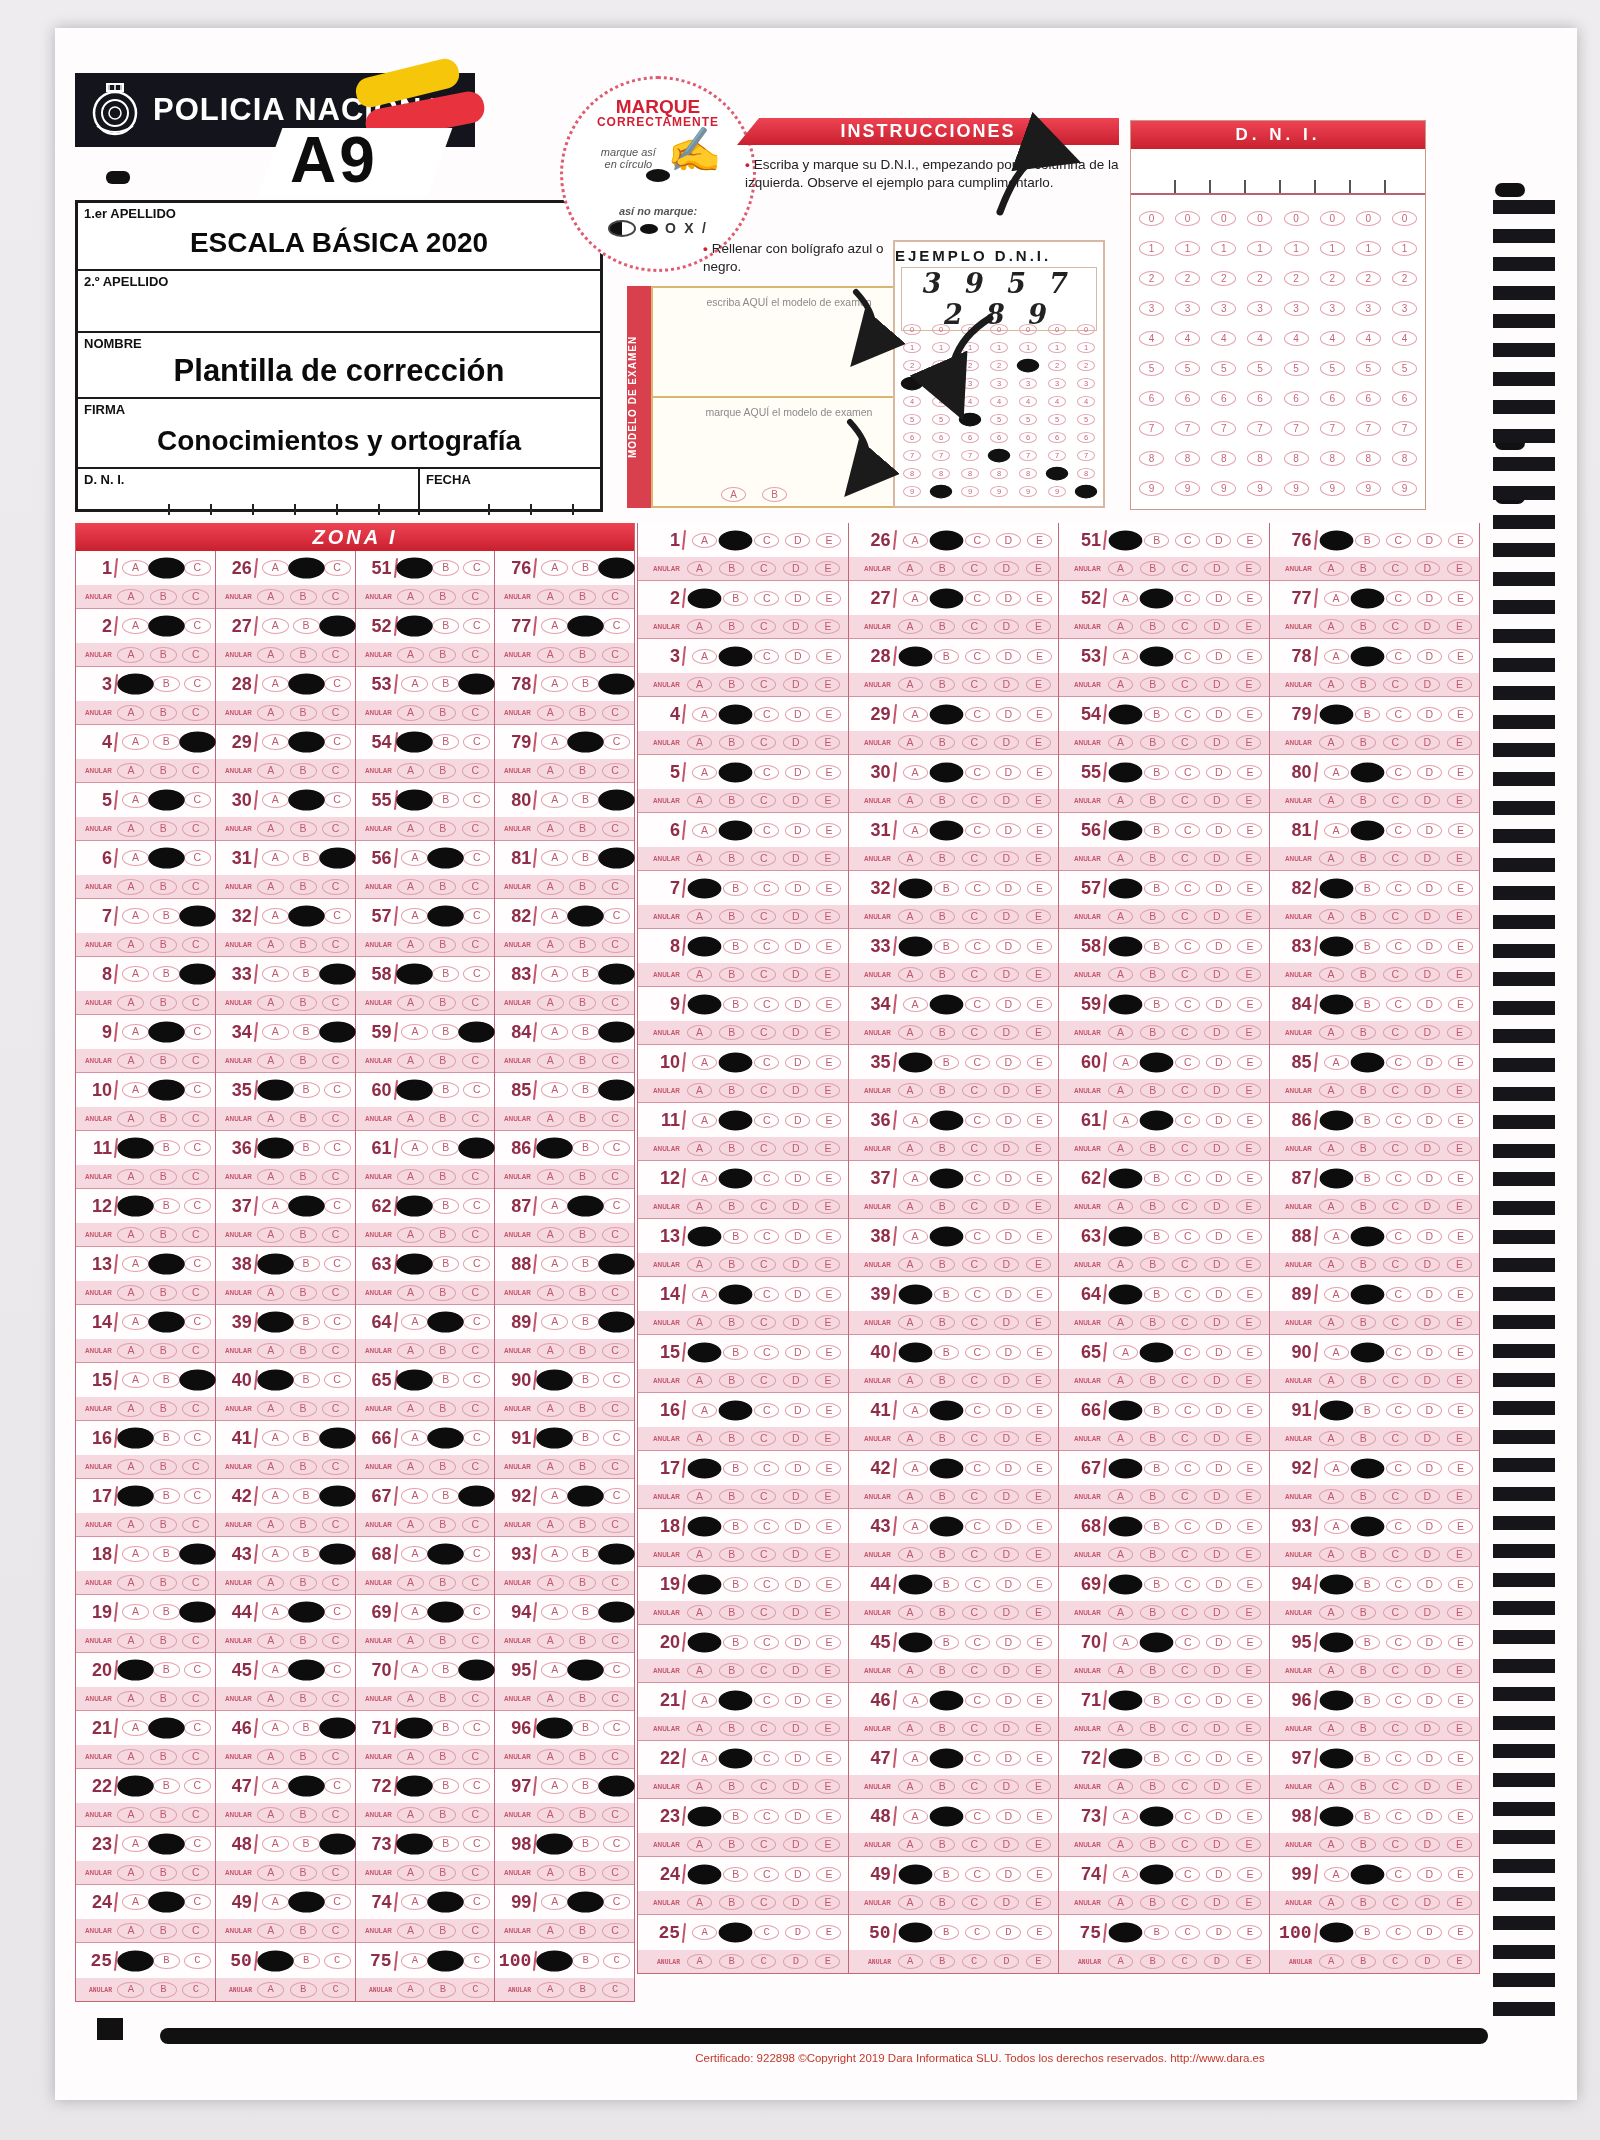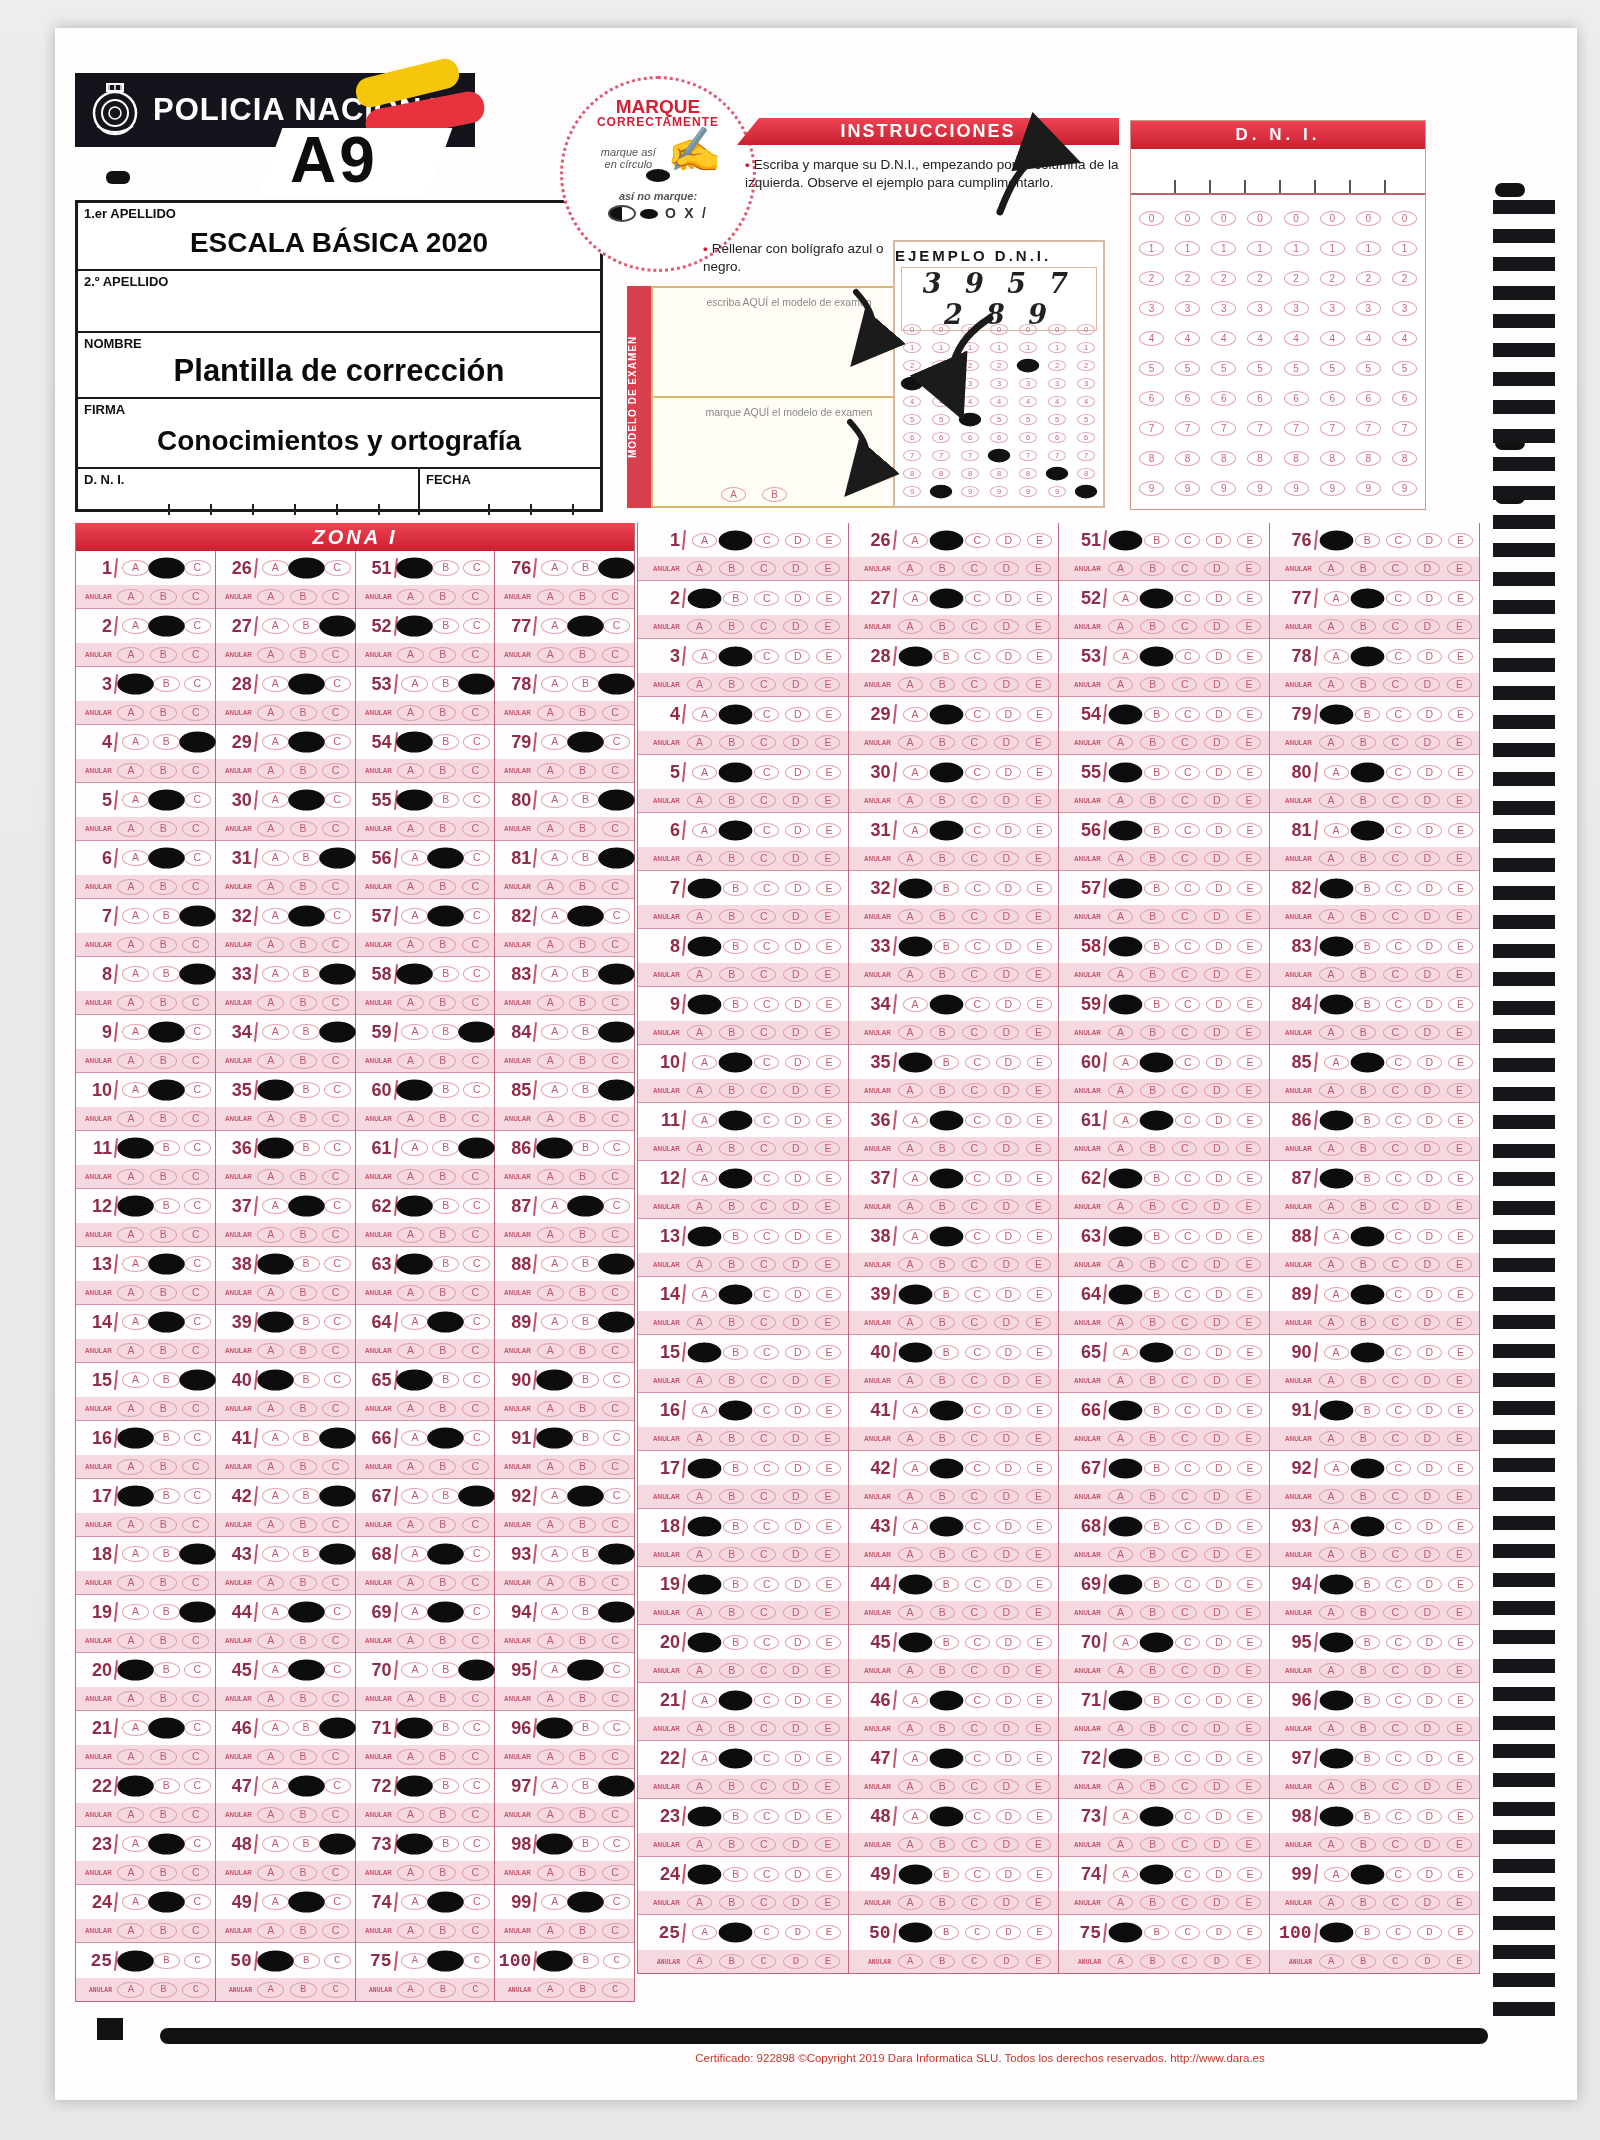--- a/index.html
+++ b/index.html
@@ -158,21 +158,21 @@
   </div>
 
   <div class="abs" id="marque">
     <div class="mq-title" style="font-size:19px;margin-top:18px;">MARQUE</div>
     <div class="mq-title" style="font-size:12px;letter-spacing:1px;">CORRECTAMENTE</div>
     <div>
       <span class="mq-note" style="display:inline-block;width:70px;vertical-align:top;margin-top:18px;">marque así en círculo</span>
       <span class="pen">✍</span>
     </div>
     <div style="margin-top:-6px;"><span class="oval fill"></span></div>
-    <div style="margin-top:2px;">
+    <div style="margin-top:17px;">
       <span class="mq-note" style="font-weight:bold;">así no marque:</span><br>
       <span class="oval half"></span>
       <span class="oval fill" style="width:18px;height:10px;"></span>
       <span class="badmark">O</span>
       <span class="badmark">X</span>
       <span class="badmark">/</span>
     </div>
   </div>
 
   <div class="abs" id="instr-bar">INSTRUCCIONES</div>

